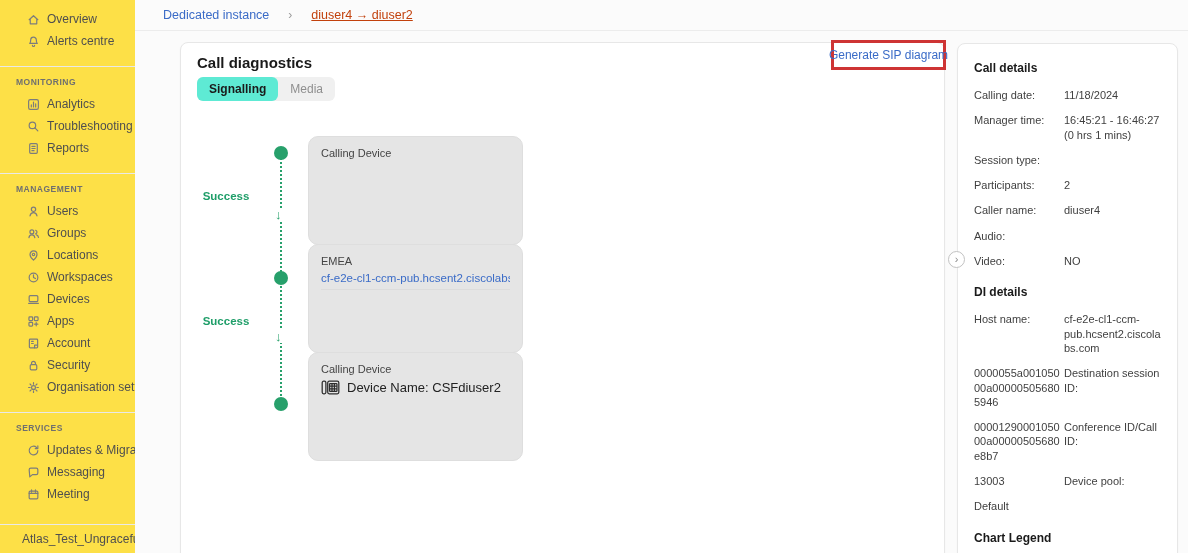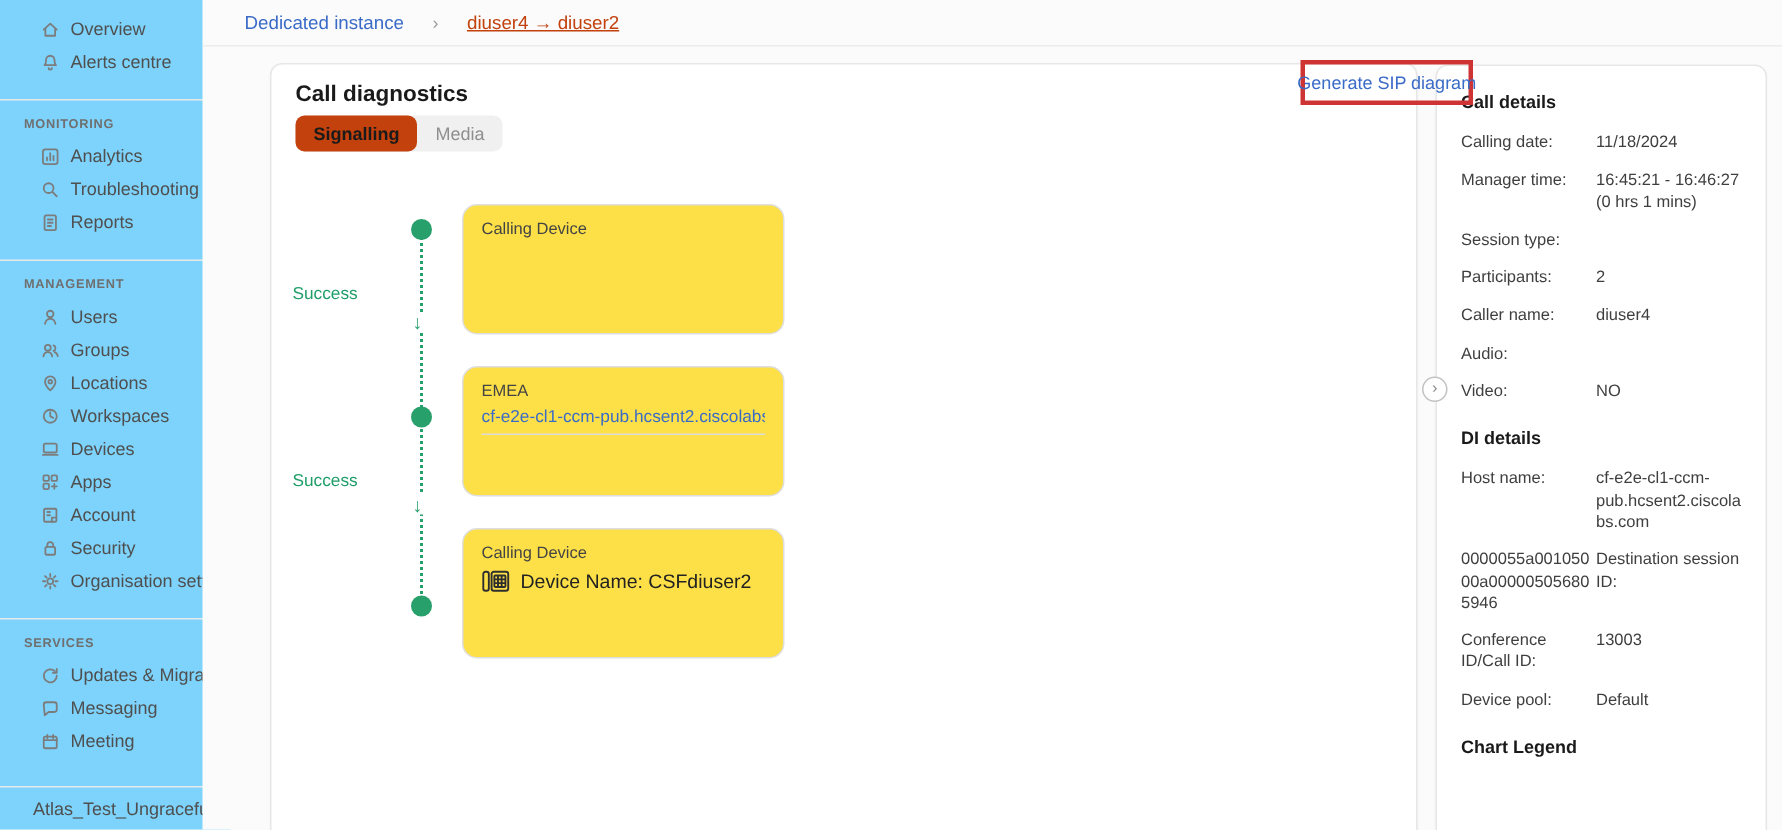--- a/index.html
+++ b/index.html
@@ -1,20 +1,20 @@
 <!DOCTYPE html>
 <html><head>
 <meta charset="utf-8">
 <style>
   * { margin:0; padding:0; box-sizing:border-box; }
   html,body { width:1188px; height:553px; overflow:hidden; background:#fbfbfb;
     font-family:"Liberation Sans", sans-serif; color:#3f3f3f; }
 
   
-  .sidebar { position:absolute; left:0; top:0; bottom:0; width:154px; background:#7dd3fc;
+  .sidebar { position:absolute; left:0; top:0; bottom:0; width:154px; background:#fde047;
     border-right:1px solid #e5e5e5; display:flex; flex-direction:column; overflow:hidden; }
   .side-list { padding-top:8px; }
   .side-item { height:22px; display:flex; align-items:center; padding-left:27px;
     gap:7px; font-size:12px; color:#4f4f4f; cursor:pointer; white-space:nowrap; }
   .side-item svg { flex:0 0 auto; }
   .side-divider { border-top:1px solid #e9e9e9; margin:14px 0 0 0; }
   .side-section-label { padding-left:16px; margin:10px 0 6px 0; font-size:8.5px;
     font-weight:bold; letter-spacing:.5px; color:#6f6f6f; }
   .side-footer { margin-top:auto; border-top:1px solid #e9e9e9; height:29px;
     display:flex; align-items:center; padding-left:15px; gap:7px; font-size:12px;
@@ -30,34 +30,34 @@
   .crumb-current { color:#c2410c;text-decoration:underline; }
 
   
   .diag-card { position:absolute; left:45px; top:42px; width:765px; height:530px;
     background:#fff; border:1px solid #e7e7e7; border-radius:8px;
     box-shadow:0 1px 2px rgba(0,0,0,.04); }
   .diag-title { position:absolute; left:16px; top:11px; font-size:15px; font-weight:bold; color:#1a1a1a; }
   .tabs { position:absolute; left:16px; top:34px; display:inline-flex; background:#f0f0f0;
     border-radius:6px; }
   .tab { padding:5px 12px; font-size:12px; border-radius:6px; cursor:pointer; color:#8f8f8f; }
-  .tab.selected { background:#c2410c; color:#1a1a1a; font-weight:bold; }
-
-  .sip-annotation { position:absolute; left:732px; top:40px; width:115px; height:30px;
+  .tab.selected { background:#5eead4; color:#1a1a1a; font-weight:bold; }
+
+  .sip-annotation { position:absolute; left:696px; top:40px; width:115px; height:30px;
     border:3px solid #ce3434; display:flex; align-items:center; justify-content:center; z-index:3; }
   .sip-link { font-size:12px; color:#3a6bc7; cursor:pointer; white-space:nowrap; }
 
   
   .flow-line { position:absolute; left:99px; top:110px; height:251px; border-left:2px dotted #27a06b; }
   .flow-dot { position:absolute; left:93px; width:14px; height:14px; border-radius:50%; background:#27a06b; }
   .flow-arrow { position:absolute; left:94px; color:#27a06b; font-size:13px; line-height:13px;
     background:#fff; }
-  .flow-status { position:absolute; left:14px; width:62px; text-align:left; color:#1f9e69;
-    font-size:11.5px; font-weight:400; }
-  .node-card { position:absolute; left:127px; width:215px; height:87px; background:#fde047;
+  .flow-status { position:absolute; left:14px; width:62px; text-align:center; color:#1f9e69;
+    font-size:11.5px; font-weight:700; }
+  .node-card { position:absolute; left:127px; width:215px; height:109px; background:#e5e5e5;
     border:1px solid #dedede; border-radius:10px; padding:9px 12px; }
   .node-title { font-size:11px; color:#444; margin-bottom:3px; line-height:1.35; }
   .device-row { display:flex; align-items:center; gap:7px; font-size:13px; color:#222; margin-top:2px; }
   .node-link { display:block; font-size:11.5px; color:#3a6bc7; cursor:pointer; margin-top:2px;
     padding-bottom:5px; border-bottom:1px solid #dcdcdc; white-space:nowrap; overflow:hidden; }
 
   
   .details-card { position:absolute; left:822px; top:43px; width:221px; height:530px;
     background:#fff; border:1px solid #e7e7e7; border-radius:8px;
     box-shadow:0 1px 2px rgba(0,0,0,.04); padding:17px 16px; overflow:hidden; }
@@ -286,20 +286,21 @@
       <span>Video:</span>
         <span class="rv">NO</span>
     </div>
 
     <h3 class="panel-h">DI details</h3>
     <div class="rows">
       <span>Host name:</span>
         <span class="rv">cf-e2e-cl1-ccm-pub.hcsent2.ciscolabs.com</span>
         <span class="rv break-all">0000055a00105000a000005056805946</span>
       <span>Destination session ID:</span>
+        <span class="rv break-all">0000129000105000a00000505680e8b7</span>
       <span>Conference ID/Call ID:</span>
         <span class="rv">13003</span>
       <span>Device pool:</span>
         <span class="rv">Default</span>
     </div>
 
     <h3 class="panel-h">Chart Legend</h3>
 
   </aside>
 </div>

